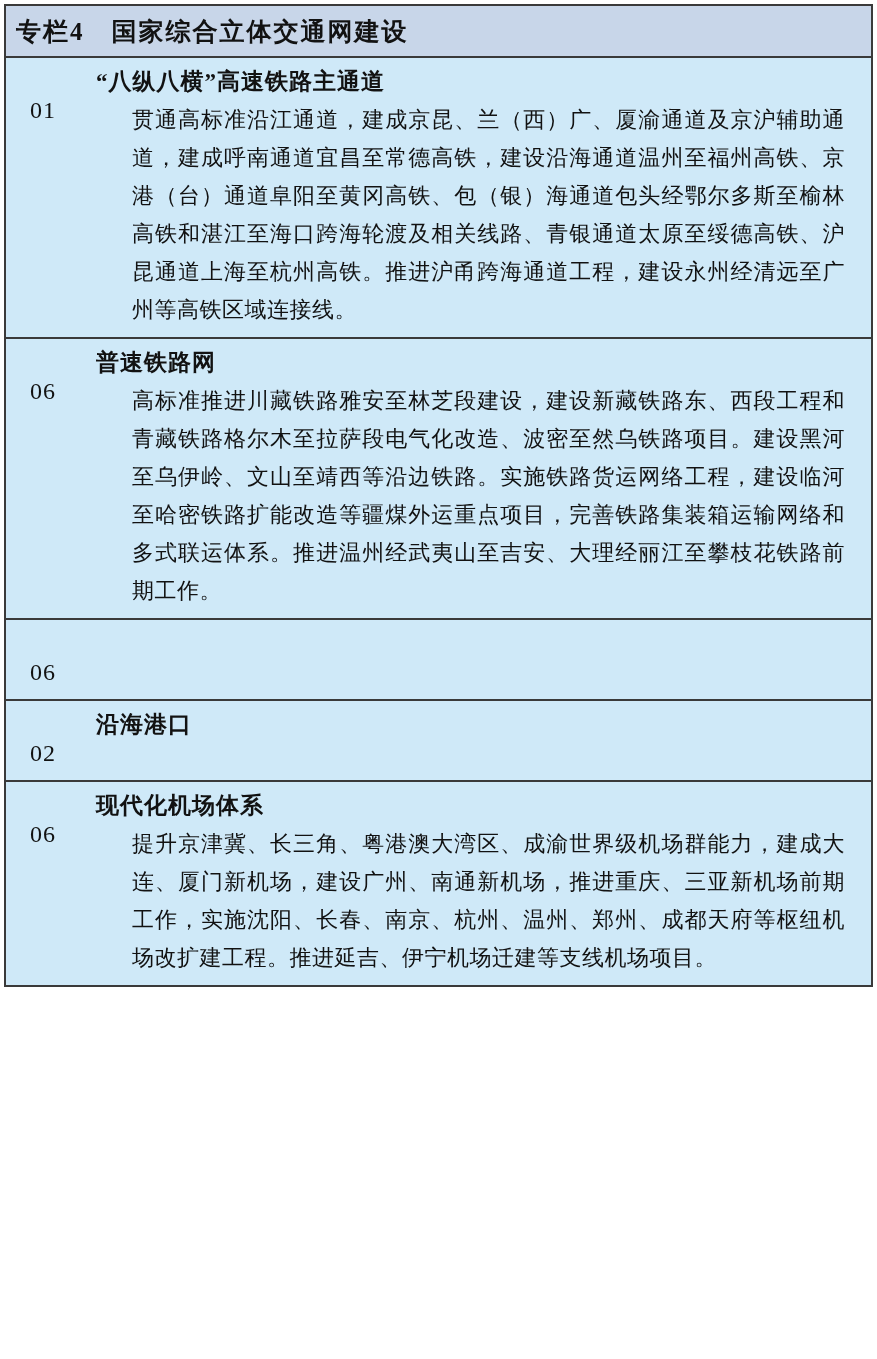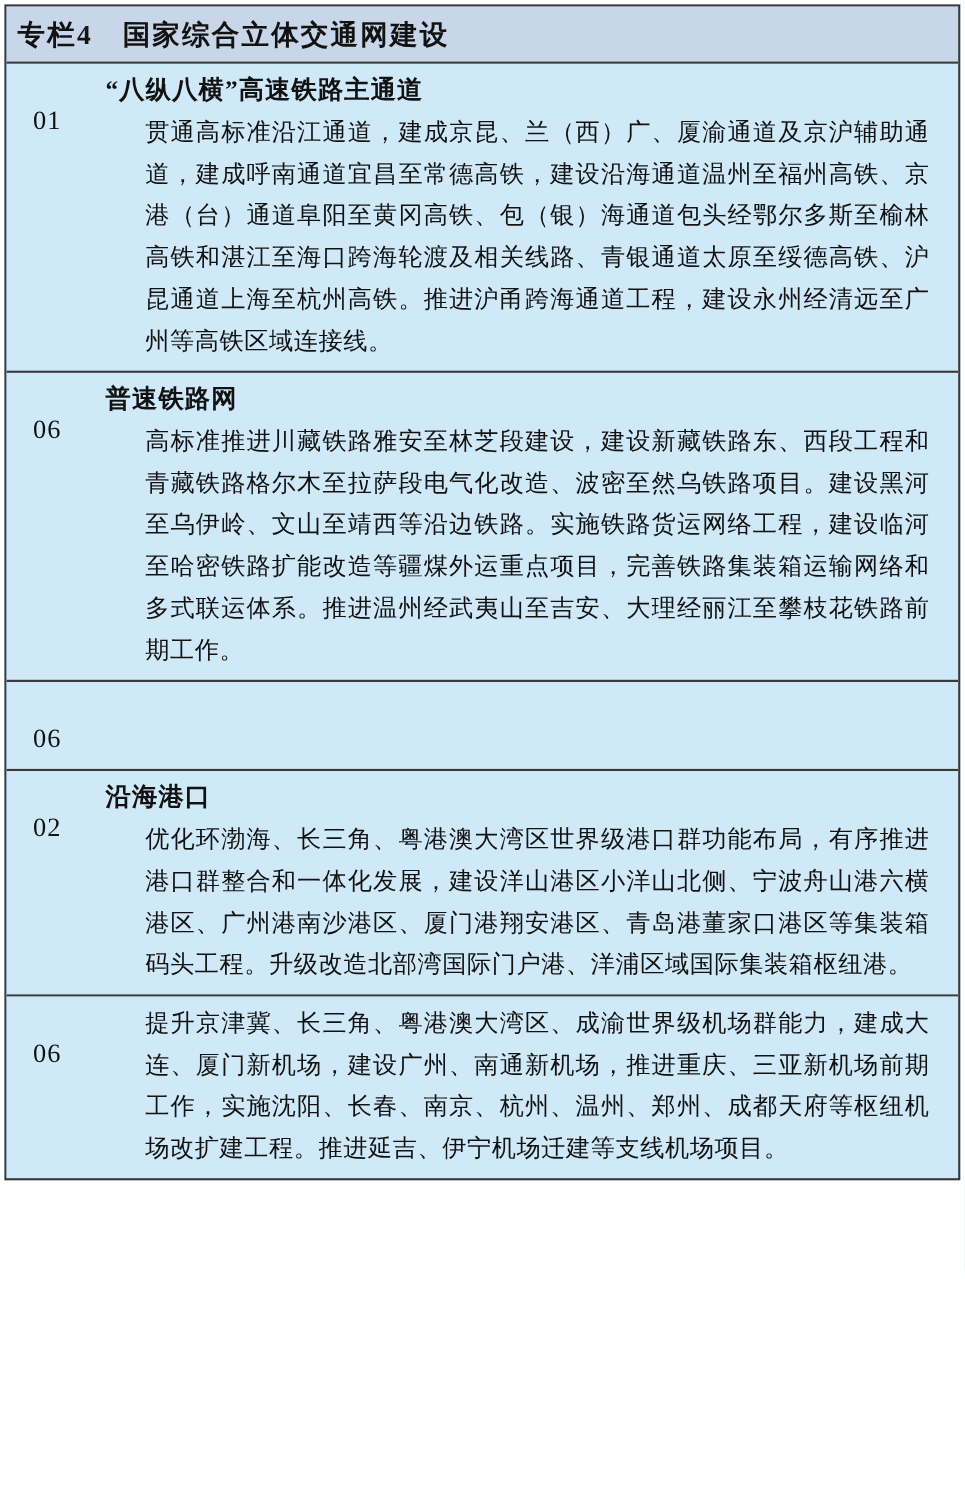--- a/index.html
+++ b/index.html
@@ -88,25 +88,25 @@
   <div class="section">
     <div class="sec-num">06</div>
     <div class="sec-content">
     </div>
   </div>
 
   <div class="section">
     <div class="sec-num">02</div>
     <div class="sec-content">
       <div class="sec-heading">沿海港口</div>
-      <div class="sec-body">优化环渤海、长三角、粤港澳大湾区世界级港口群功能布局，有序推进港口群整合和一体化发展，建设洋山港区小洋山北侧、宁波舟山港六横港区、广州港南沙港区、厦门港翔安港区、青岛港董家口港区等集装箱码头工程。升级改造北部湾国际门户港、洋浦区域国际集装箱枢纽港。</div>
     </div>
   </div>
 
 
   <div class="section">
     <div class="sec-num">06</div>
     <div class="sec-content">
+      <div class="sec-heading">现代化机场体系</div>
       <div class="sec-body">提升京津冀、长三角、粤港澳大湾区、成渝世界级机场群能力，建成大连、厦门新机场，建设广州、南通新机场，推进重庆、三亚新机场前期工作，实施沈阳、长春、南京、杭州、温州、郑州、成都天府等枢纽机场改扩建工程。推进延吉、伊宁机场迁建等支线机场项目。</div>
     </div>
   </div>
 
 </div>
 
 </body></html>

